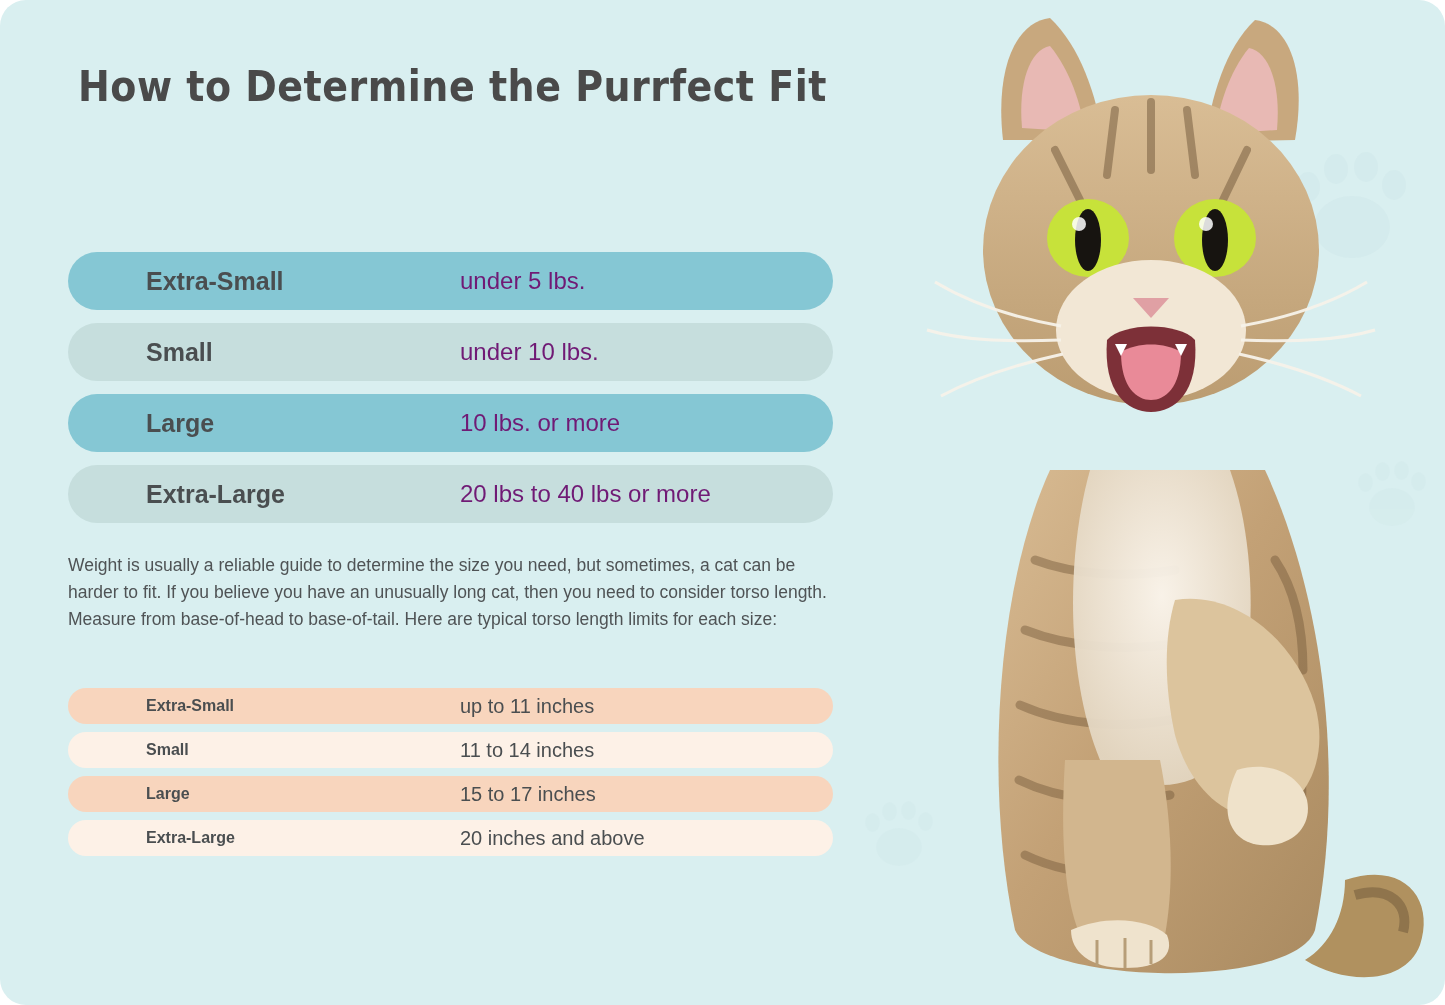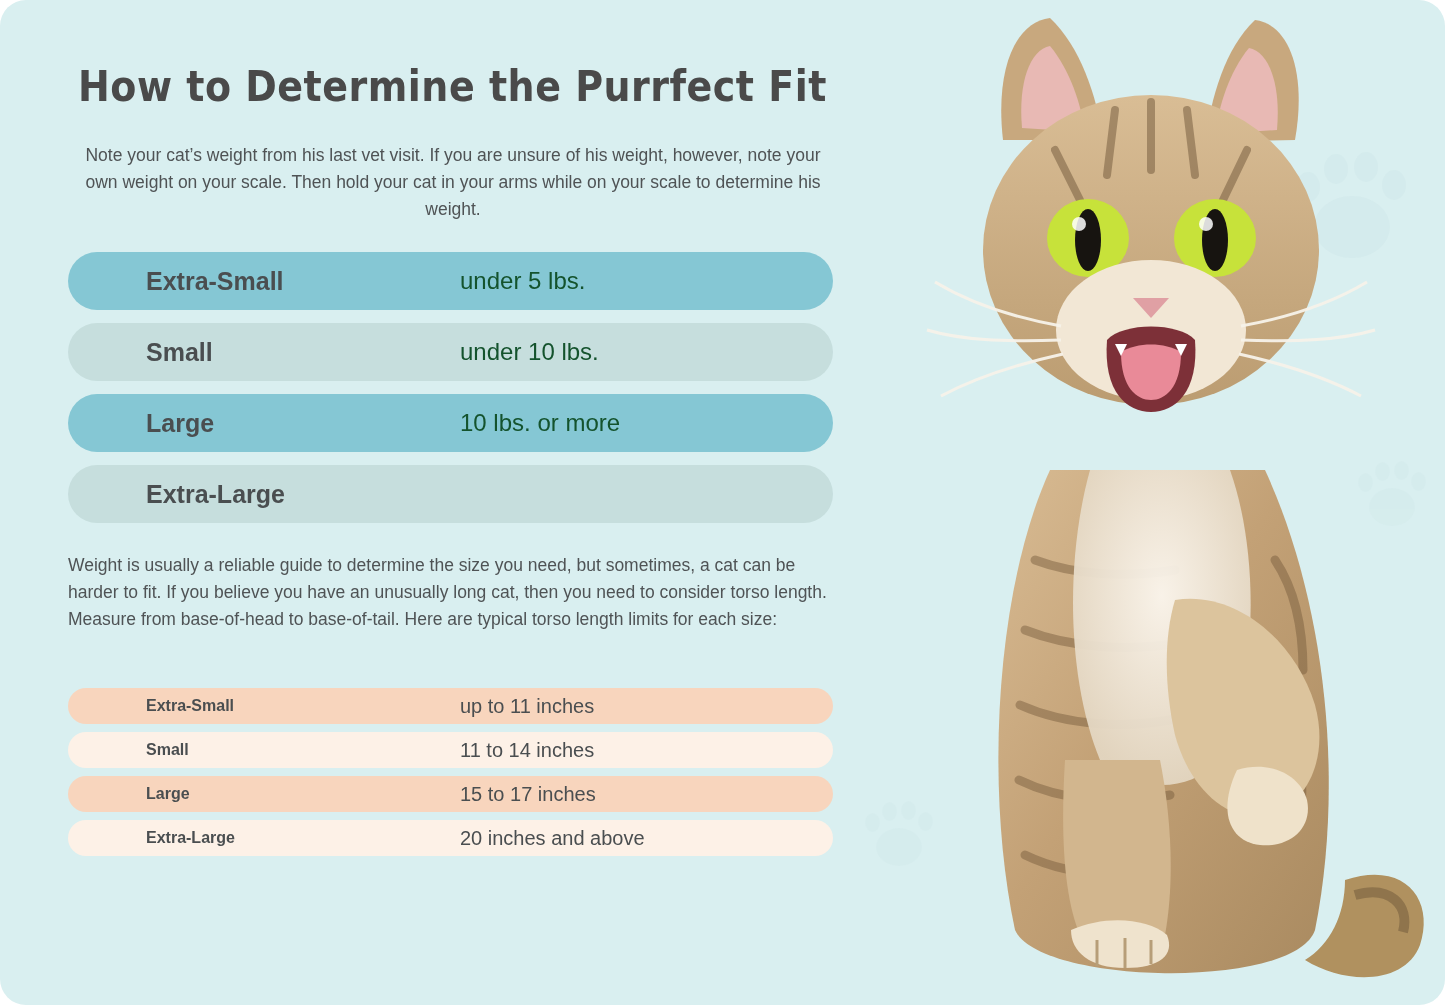--- a/index.html
+++ b/index.html
@@ -87,21 +87,21 @@
     position: absolute;
     left: 78px;
     font-size: 25px;
     font-weight: bold;
     color: #4a4e50;
   }
   .row .value {
     position: absolute;
     left: 392px;
     font-size: 24px;
-    color: #14532d;
+    color: #701a75;
   }
   .midtext {
     position: absolute;
     left: 68px;
     top: 552px;
     width: 770px;
     text-align: left;
     font-size: 17.5px;
     line-height: 1.55;
     color: #4f5355;
@@ -274,37 +274,37 @@
           <path d="M188 354 C134 366 96 380 66 396"></path>
           <path d="M366 326 C422 316 462 300 492 282"></path>
           <path d="M366 340 C424 342 466 340 500 330"></path>
           <path d="M364 354 C418 366 456 380 486 396"></path>
         </g>
       </svg>
     </div>
 
     <div class="content">
       <div class="title">How to Determine the Purrfect Fit</div>
-      <div class="intro">Note your cat’s weight from his last vet visit. If you are unsure of his weight, however, note your own weight on your scale. Then hold your cat in your arms while on your scale to determine his weight.</div>
 
       <div class="table-weight">
         <div class="row alt-a">
           <span class="label">Extra-Small</span>
           <span class="value">under 5 lbs.</span>
         </div>
         <div class="row alt-b">
           <span class="label">Small</span>
           <span class="value">under 10 lbs.</span>
         </div>
         <div class="row alt-a">
           <span class="label">Large</span>
           <span class="value">10 lbs. or more</span>
         </div>
         <div class="row alt-b">
           <span class="label">Extra-Large</span>
+          <span class="value">20 lbs to 40 lbs or more</span>
         </div>
       </div>
 
       <div class="midtext">Weight is usually a reliable guide to determine the size you need, but sometimes, a cat can be harder to fit. If you believe you have an unusually long cat, then you need to consider torso length. Measure from base-of-head to base-of-tail. Here are typical torso length limits for each size:</div>
 
       <div class="table-torso">
         <div class="row2 alt-a">
           <span class="label">Extra-Small</span>
           <span class="value">up to 11 inches</span>
         </div>

